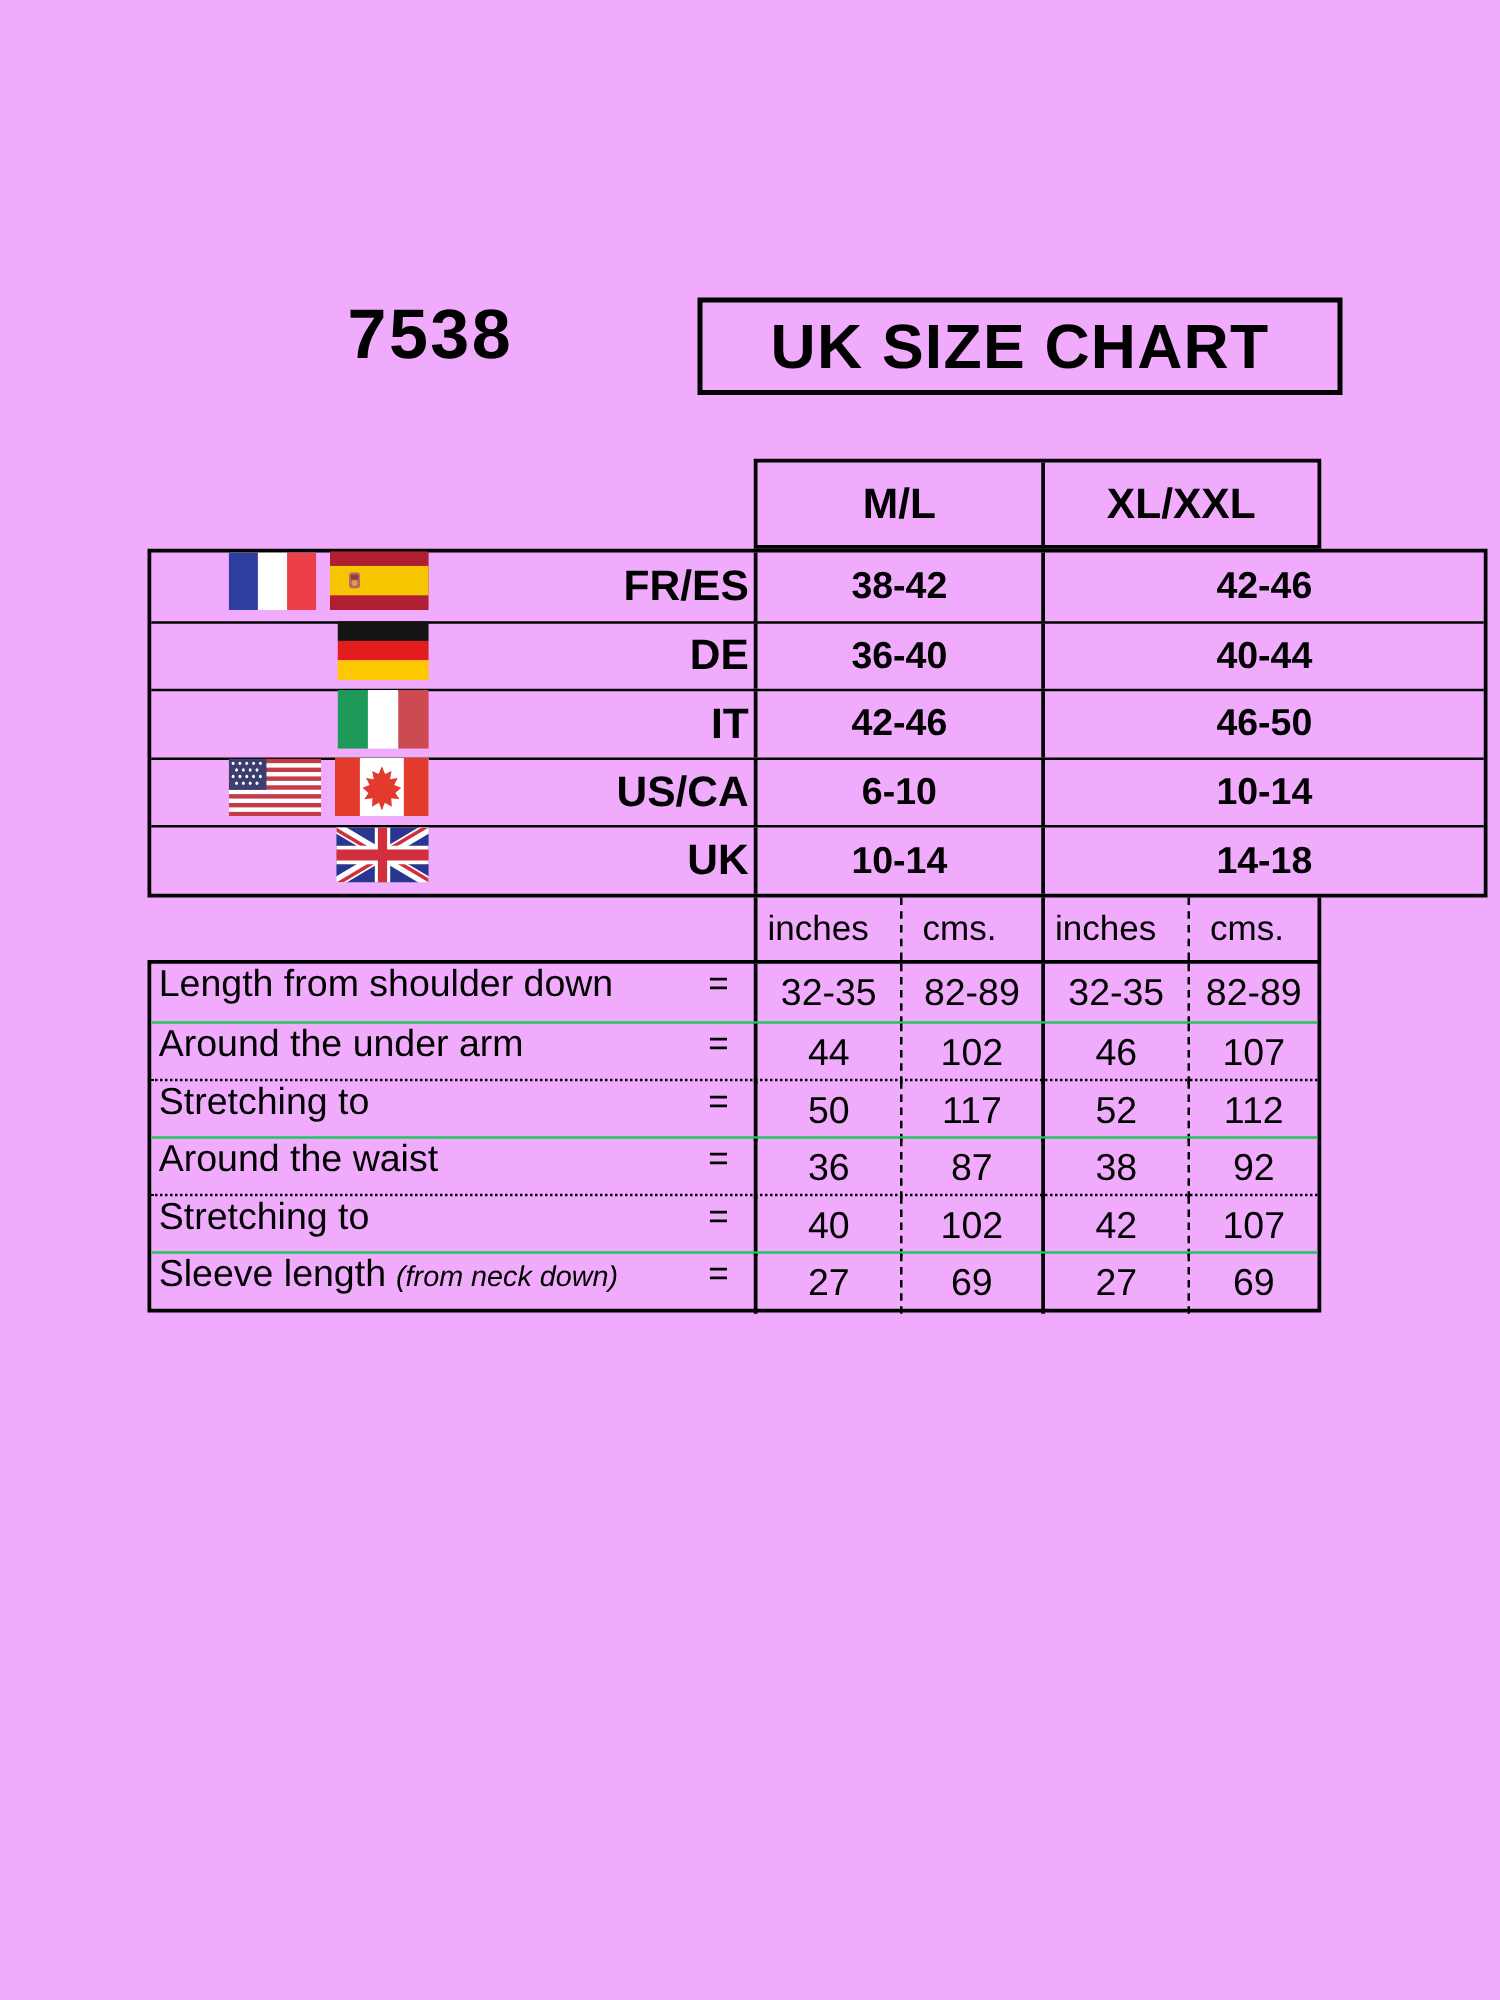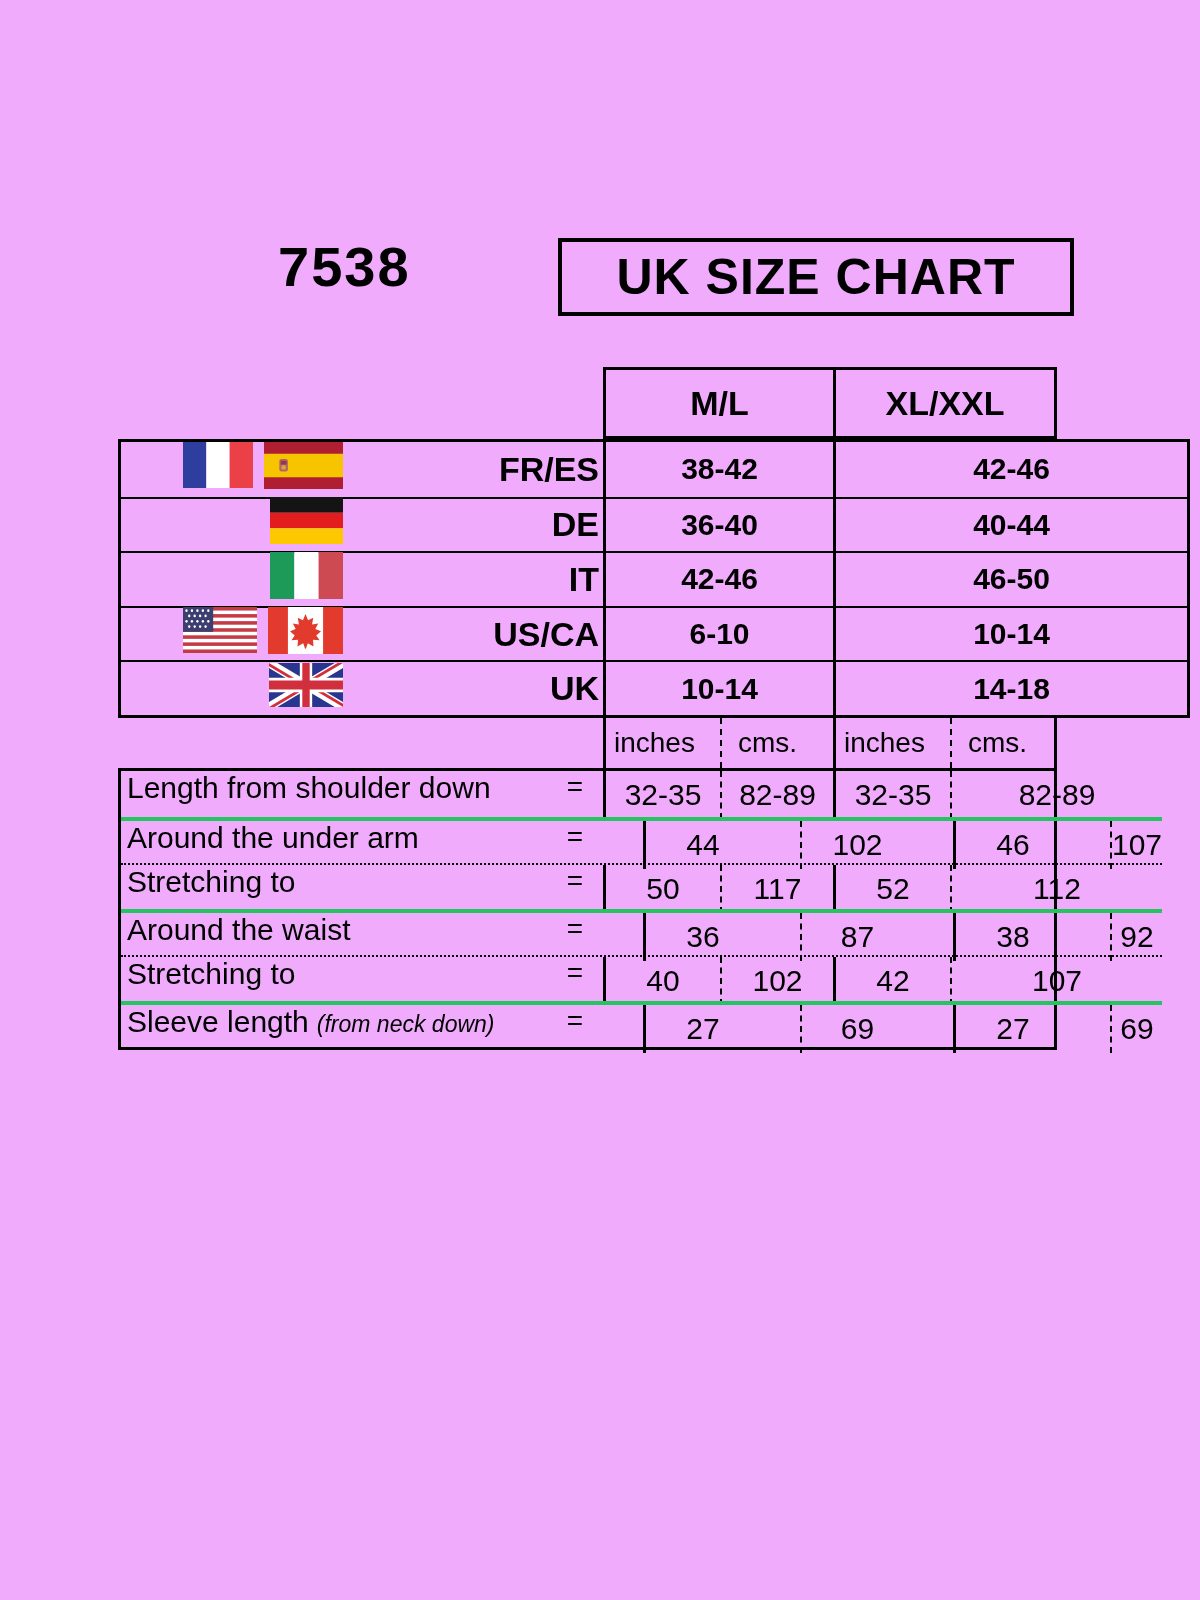--- a/index.html
+++ b/index.html
@@ -57,21 +57,21 @@
   .ucell.cms { padding-left:16px; }
   .ucell.dash { border-left:2px dashed #000; }
   .ucell.sol  { border-left:3px solid #000; }
   
   .meas-table {
     position:absolute; left:118px; top:768px; width:939px; height:282px;
     border:3px solid #000; box-sizing:border-box;
     display:grid; grid-template-rows:repeat(6,1fr);
   }
   .mrow { display:grid; grid-template-columns:482px 117px 113px 117px 1fr; min-height:0; }
-  .mrow.bts { border-top:4px solid #22c55e;gap:40px; }
+  .mrow.bts { border-top:2px solid #22c55e; }
   .mrow.btd { border-top:2px dotted #000; }
   .mlabel {
     display:flex; align-items:flex-start; justify-content:space-between;
     padding:0 20px 14px 6px; font-size:30px; box-sizing:border-box; white-space:nowrap;
   }
   .mlabel .note { font-size:23px; margin-left:8px;font-style:italic; }
   .mlabel .eq { font-size:28px; }
   .mval {
     display:flex; align-items:center; justify-content:center;
     font-size:30px; box-sizing:border-box;

